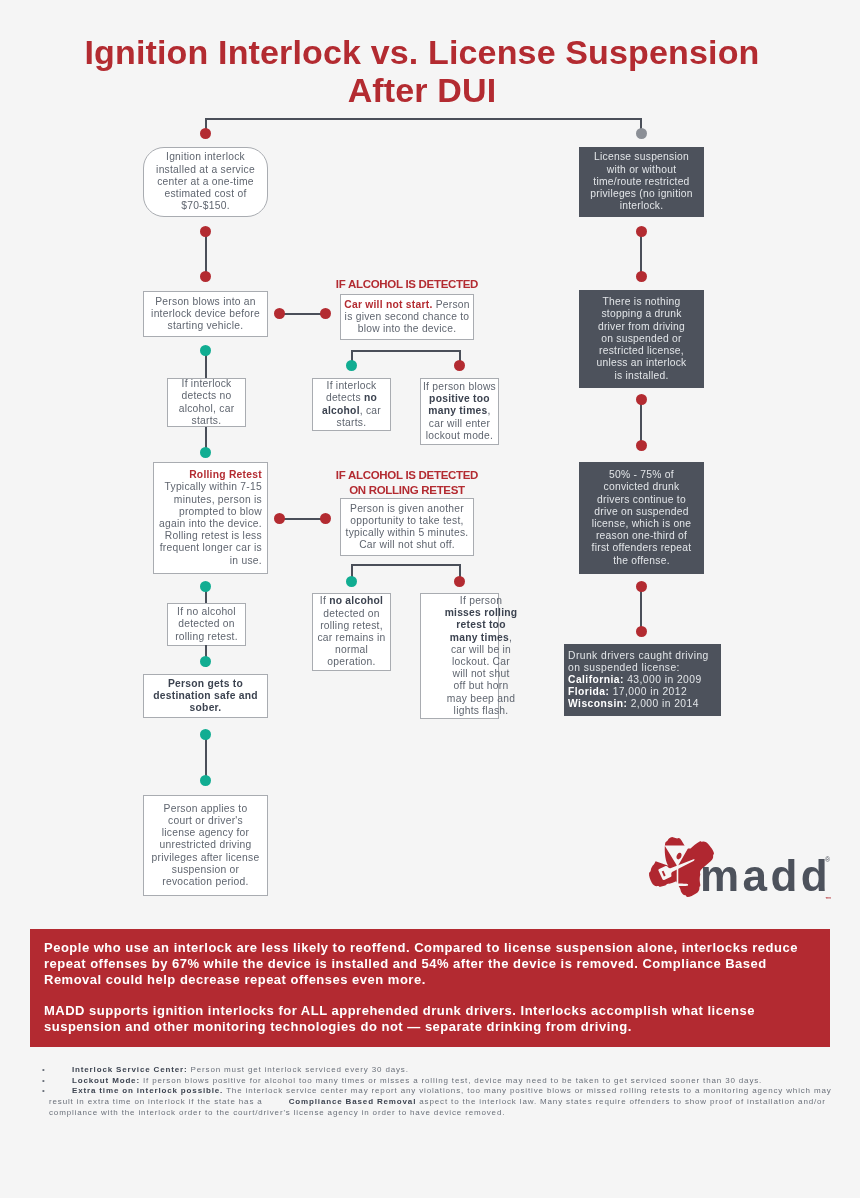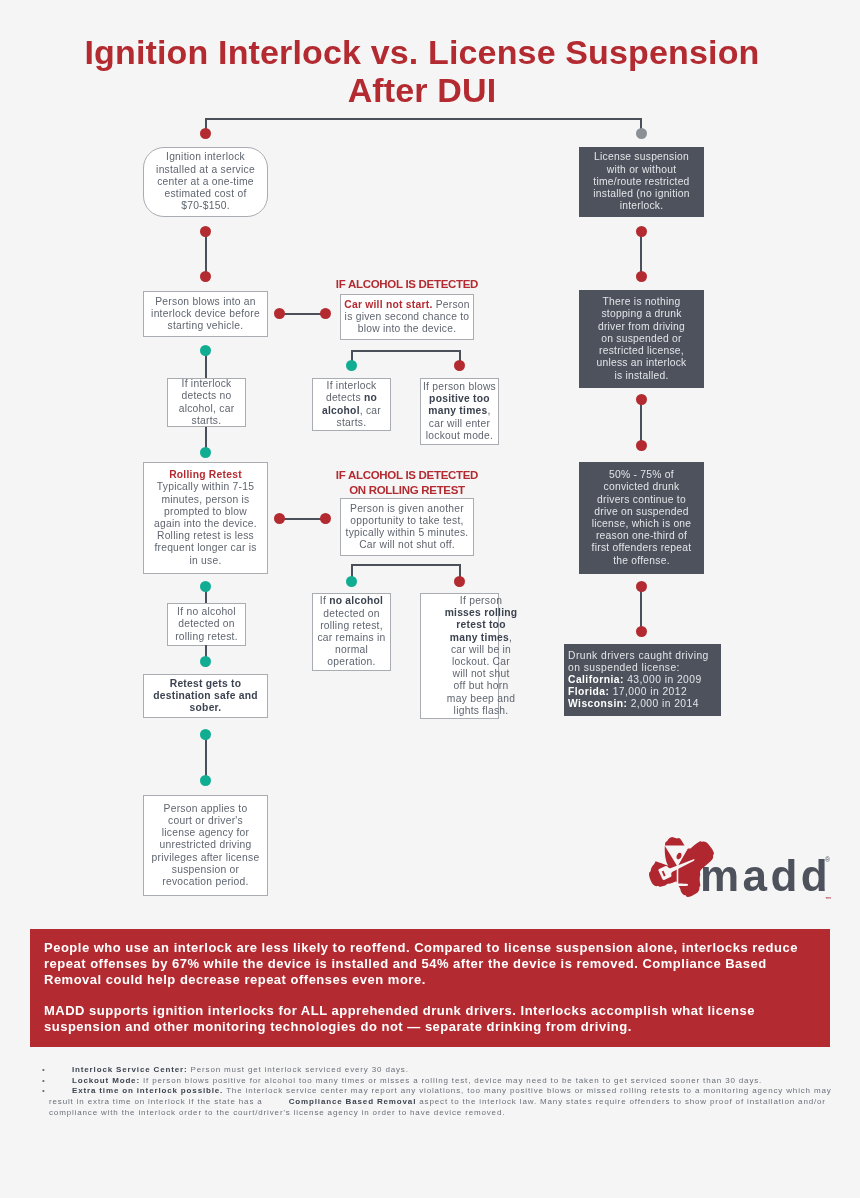--- a/index.html
+++ b/index.html
@@ -117,37 +117,37 @@
   <div class="dot red" data-name="connector-dot-alcohol-left" style="left:320px;top:308px;width:11px;height:11px;"></div>
 
   <div class="vline" data-name="connector-b2-b3" style="left:205px;top:348px;height:32px;"></div>
   <div class="dot green" data-name="connector-dot-b2-bottom" style="left:200px;top:345px;width:11px;height:11px;"></div>
   <div class="box" data-name="flow-box-no-alcohol-starts" style="left:167px;top:378px;width:79px;height:49px;">
     <span class="txt" data-name="flow-box-text"><span data-name="text-line">If interlock</span><br><span data-name="text-line">detects no</span><br><span data-name="text-line">alcohol, car</span><br><span data-name="text-line">starts.</span></span>
   </div>
   <div class="vline" data-name="connector-b3-b4" style="left:205px;top:427px;height:30px;"></div>
   <div class="dot green" data-name="connector-dot-b3-bottom" style="left:200px;top:447px;width:11px;height:11px;"></div>
 
-  <div class="box" data-name="flow-box-rolling-retest" style="left:143px;top:462px;width:125px;height:112px;">
+  <div class="box" data-name="flow-box-rolling-retest" style="left:153px;top:462px;width:115px;height:112px;text-align:right;">
     <span class="txt" data-name="flow-box-text"><span class="rh" data-name="rolling-retest-heading">Rolling Retest</span><span data-name="rolling-retest-body"><span data-name="text-line">Typically within 7-15</span><br><span data-name="text-line">minutes, person is</span><br><span data-name="text-line">prompted to blow</span><br><span data-name="text-line">again into the device.</span><br><span data-name="text-line">Rolling retest is less</span><br><span data-name="text-line">frequent longer car is</span><br><span data-name="text-line">in use.</span></span></span>
   </div>
   <div class="hline" data-name="connector-b4-rolling-alcohol" style="left:279px;top:518px;width:47px;"></div>
   <div class="dot red" data-name="connector-dot-b4-right" style="left:274px;top:513px;width:11px;height:11px;"></div>
   <div class="dot red" data-name="connector-dot-rolling-alcohol-left" style="left:320px;top:513px;width:11px;height:11px;"></div>
 
   <div class="vline" data-name="connector-b4-b5" style="left:205px;top:584px;height:22px;"></div>
   <div class="dot green" data-name="connector-dot-b4-bottom" style="left:200px;top:581px;width:11px;height:11px;"></div>
   <div class="box" data-name="flow-box-no-alcohol-rolling" style="left:167px;top:603px;width:79px;height:43px;">
     <span class="txt" data-name="flow-box-text"><span data-name="text-line">If no alcohol</span><br><span data-name="text-line">detected on</span><br><span data-name="text-line">rolling retest.</span></span>
   </div>
   <div class="vline" data-name="connector-b5-b6" style="left:205px;top:645px;height:22px;"></div>
   <div class="dot green" data-name="connector-dot-b5-bottom" style="left:200px;top:656px;width:11px;height:11px;"></div>
 
   <div class="box bold" data-name="flow-box-destination-safe" style="left:143px;top:674px;width:125px;height:44px;">
-    <span class="txt" data-name="flow-box-text"><span data-name="text-line">Retest gets to</span><br><span data-name="text-line">destination safe and</span><br><span data-name="text-line">sober.</span></span>
+    <span class="txt" data-name="flow-box-text"><span data-name="text-line">Person gets to</span><br><span data-name="text-line">destination safe and</span><br><span data-name="text-line">sober.</span></span>
   </div>
   <div class="vline" data-name="connector-b6-b7" style="left:205px;top:734px;height:48px;"></div>
   <div class="dot green" data-name="connector-dot-b6-bottom" style="left:200px;top:729px;width:11px;height:11px;"></div>
   <div class="dot green" data-name="connector-dot-b7-top" style="left:200px;top:775px;width:11px;height:11px;"></div>
 
   <div class="box" data-name="flow-box-apply-privileges" style="left:143px;top:795px;width:125px;height:101px;">
     <span class="txt" data-name="flow-box-text"><span data-name="text-line">Person applies to</span><br><span data-name="text-line">court or driver's</span><br><span data-name="text-line">license agency for</span><br><span data-name="text-line">unrestricted driving</span><br><span data-name="text-line">privileges after license</span><br><span data-name="text-line">suspension or</span><br><span data-name="text-line">revocation period.</span></span>
   </div>
 
   <div class="caplabel" data-name="label-if-alcohol-detected" style="left:330px;top:277px;width:154px;">
@@ -181,21 +181,21 @@
   <div class="dot green" data-name="rolling-left-dot" style="left:346px;top:576px;width:11px;height:11px;"></div>
   <div class="dot red" data-name="rolling-right-dot" style="left:454px;top:576px;width:11px;height:11px;"></div>
   <div class="box" data-name="flow-box-rolling-outcome-normal" style="left:312px;top:593px;width:79px;height:78px;">
     <span class="txt" data-name="flow-box-text"><span data-name="text-line"><span data-name="text-run">If </span><span class="em" data-name="text-run">no alcohol</span></span><br><span data-name="text-line"><span data-name="text-run">detected on</span></span><br><span data-name="text-line"><span data-name="text-run">rolling retest,</span></span><br><span data-name="text-line"><span data-name="text-run">car remains in</span></span><br><span data-name="text-line"><span data-name="text-run">normal</span></span><br><span data-name="text-line"><span data-name="text-run">operation.</span></span></span>
   </div>
   <div class="box" data-name="flow-box-rolling-outcome-lockout" style="left:420px;top:593px;width:79px;height:126px;padding-left:44px;">
     <span class="txt" data-name="flow-box-text"><span data-name="text-line"><span data-name="text-run">If person</span></span><br><span data-name="text-line"><span class="em" data-name="text-run">misses rolling</span></span><br><span data-name="text-line"><span class="em" data-name="text-run">retest too</span></span><br><span data-name="text-line"><span class="em" data-name="text-run">many times</span><span data-name="text-run">,</span></span><br><span data-name="text-line"><span data-name="text-run">car will be in</span></span><br><span data-name="text-line"><span data-name="text-run">lockout. Car</span></span><br><span data-name="text-line"><span data-name="text-run">will not shut</span></span><br><span data-name="text-line"><span data-name="text-run">off but horn</span></span><br><span data-name="text-line"><span data-name="text-run">may beep and</span></span><br><span data-name="text-line"><span data-name="text-run">lights flash.</span></span></span>
   </div>
 
   <div class="dbox" data-name="flow-box-license-suspension" style="left:579px;top:147px;width:125px;height:70px;">
-    <span class="txt" data-name="flow-box-text"><span data-name="text-line">License suspension</span><br><span data-name="text-line">with or without</span><br><span data-name="text-line">time/route restricted</span><br><span data-name="text-line">installed (no ignition</span><br><span data-name="text-line">interlock.</span></span>
+    <span class="txt" data-name="flow-box-text"><span data-name="text-line">License suspension</span><br><span data-name="text-line">with or without</span><br><span data-name="text-line">time/route restricted</span><br><span data-name="text-line">privileges (no ignition</span><br><span data-name="text-line">interlock.</span></span>
   </div>
   <div class="vline" data-name="connector-s1-s2" style="left:640px;top:228px;height:48px;"></div>
   <div class="dot red" data-name="connector-dot-s1-bottom" style="left:636px;top:226px;width:11px;height:11px;"></div>
   <div class="dot red" data-name="connector-dot-s2-top" style="left:636px;top:271px;width:11px;height:11px;"></div>
 
   <div class="dbox" data-name="flow-box-nothing-stopping" style="left:579px;top:290px;width:125px;height:98px;">
     <span class="txt" data-name="flow-box-text"><span data-name="text-line">There is nothing</span><br><span data-name="text-line">stopping a drunk</span><br><span data-name="text-line">driver from driving</span><br><span data-name="text-line">on suspended or</span><br><span data-name="text-line">restricted license,</span><br><span data-name="text-line">unless an interlock</span><br><span data-name="text-line">is installed.</span></span>
   </div>
   <div class="vline" data-name="connector-s2-s3" style="left:640px;top:399px;height:48px;"></div>
   <div class="dot red" data-name="connector-dot-s2-bottom" style="left:636px;top:394px;width:11px;height:11px;"></div>

